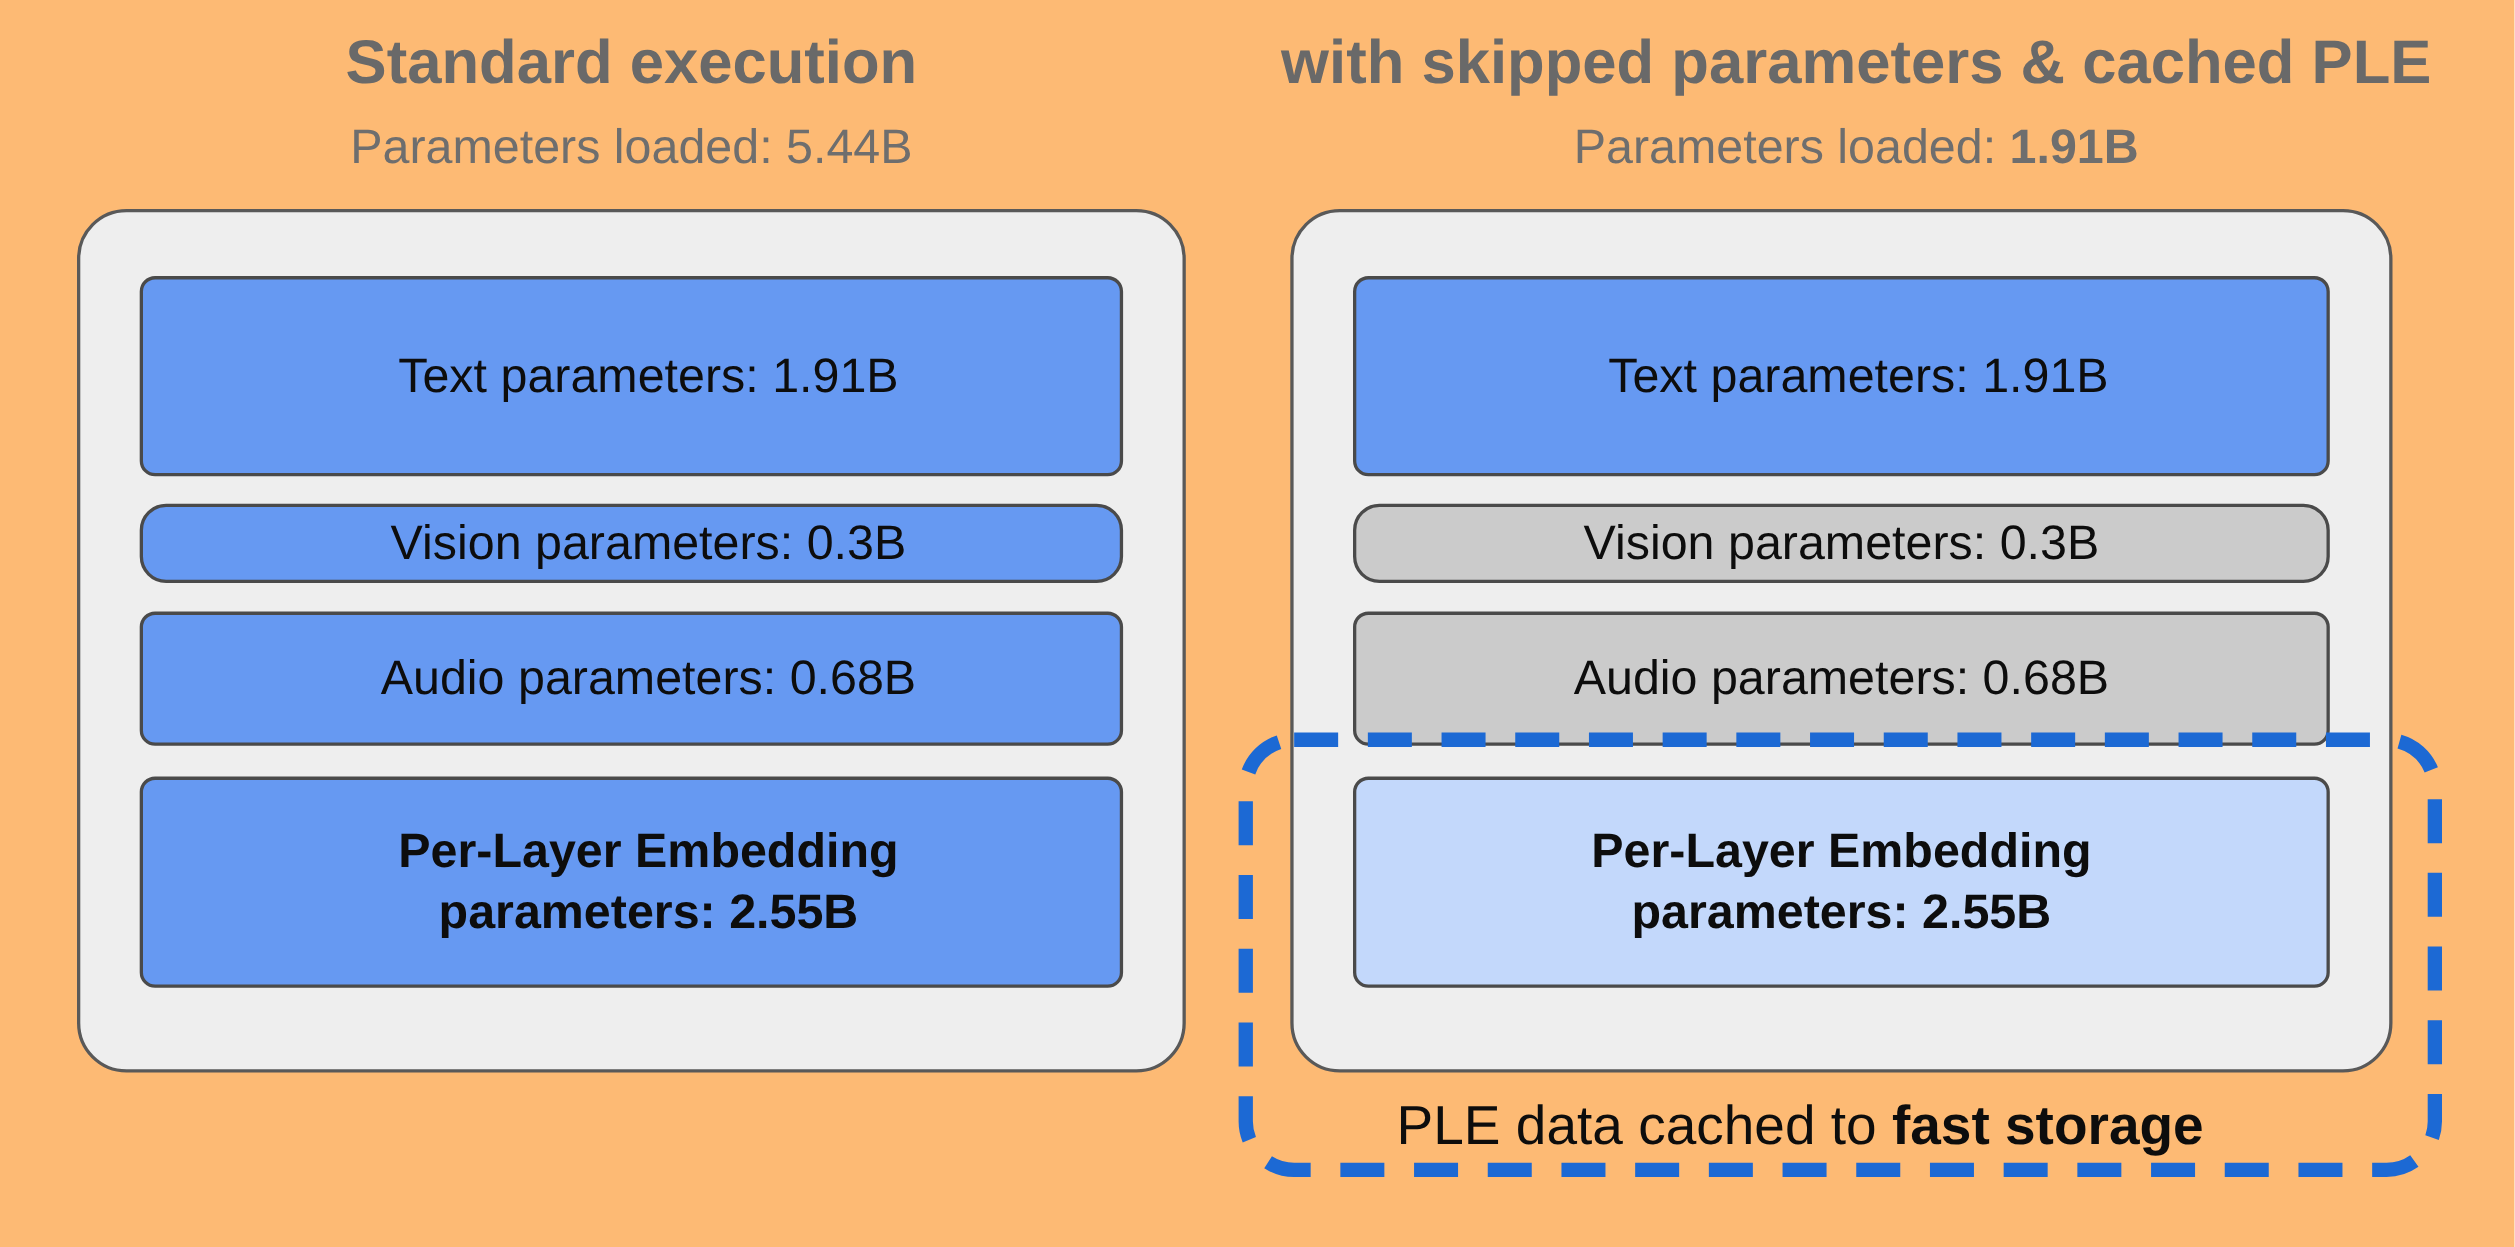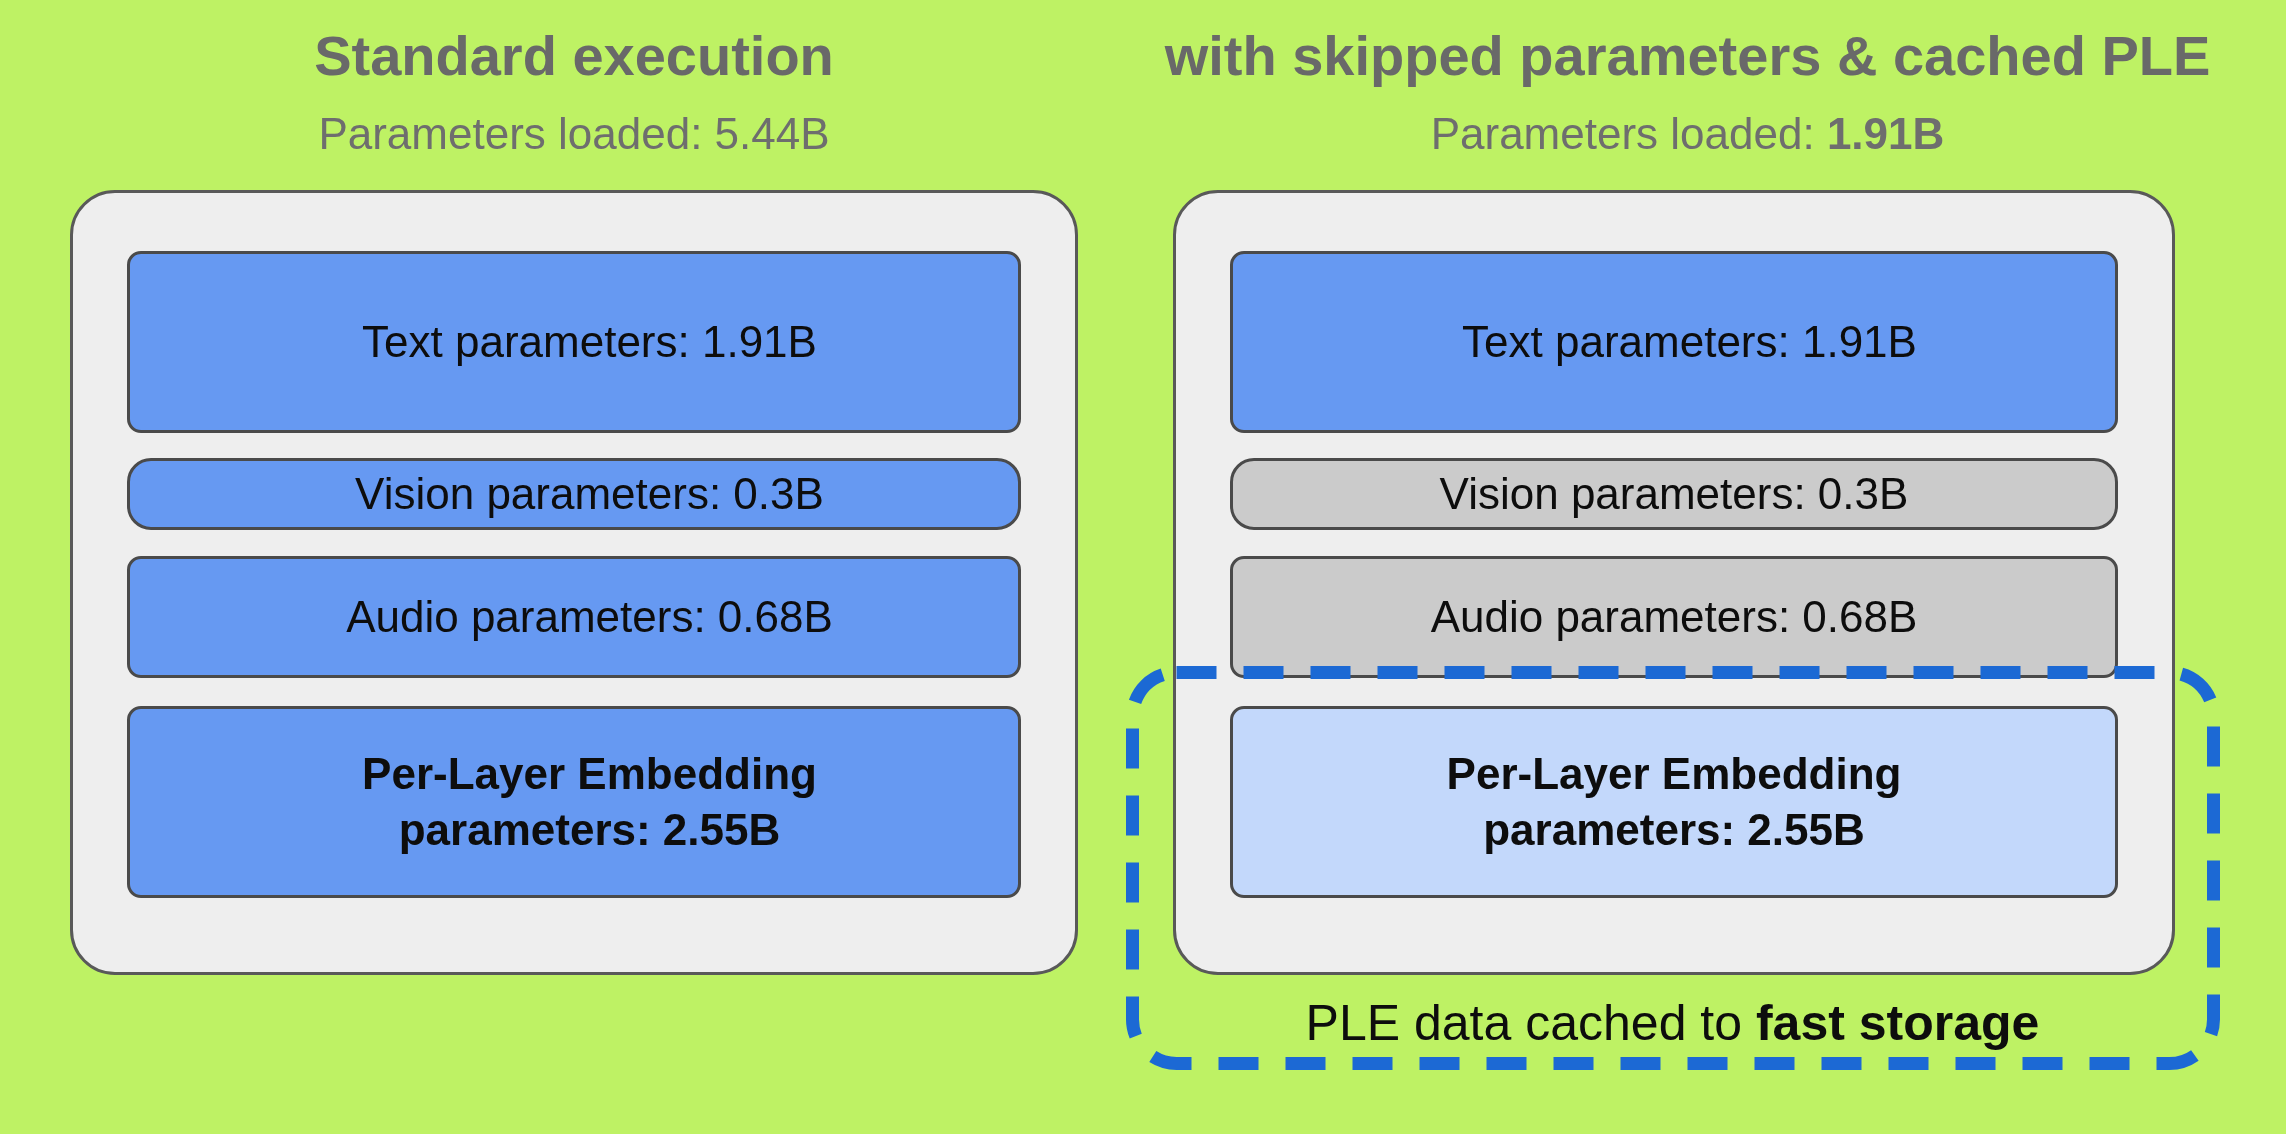--- a/index.html
+++ b/index.html
@@ -10,21 +10,21 @@
     --c-dash:#1c69d4;
     --c-head:#696969;
   }
   *{box-sizing:border-box;margin:0;padding:0}
   html,body{background:#fff}
   body{font-family:"Liberation Sans", sans-serif;}
   .canvas{
     position:relative;
     width:2286px;
     height:1134px;
-    background:#bef264;
+    background:#fdba74;
     overflow:hidden;
   }
   .panel-header{position:absolute;text-align:center;color:var(--c-head);}
   .panel-header.left{left:70px;top:0;width:1008px;}
   .panel-header.right{left:1150px;top:0;width:1075px;}
   .panel-title{
     margin-top:25px;
     font-size:56px;
     font-weight:bold;
     line-height:62px;
@@ -78,21 +78,21 @@
     overflow:visible;
     pointer-events:none;
   }
   .dash-rect{
     fill:none;
     stroke:var(--c-dash);
     stroke-width:13px;
   }
   .callout-caption{
     position:absolute;
-    left:1132px;
+    left:1096px;
     top:995px;
     width:1081px;
     text-align:center;
     font-size:50px;
     line-height:56px;
     color:#0d0d0d;
   }
 </style>
 </head>
 <body>

